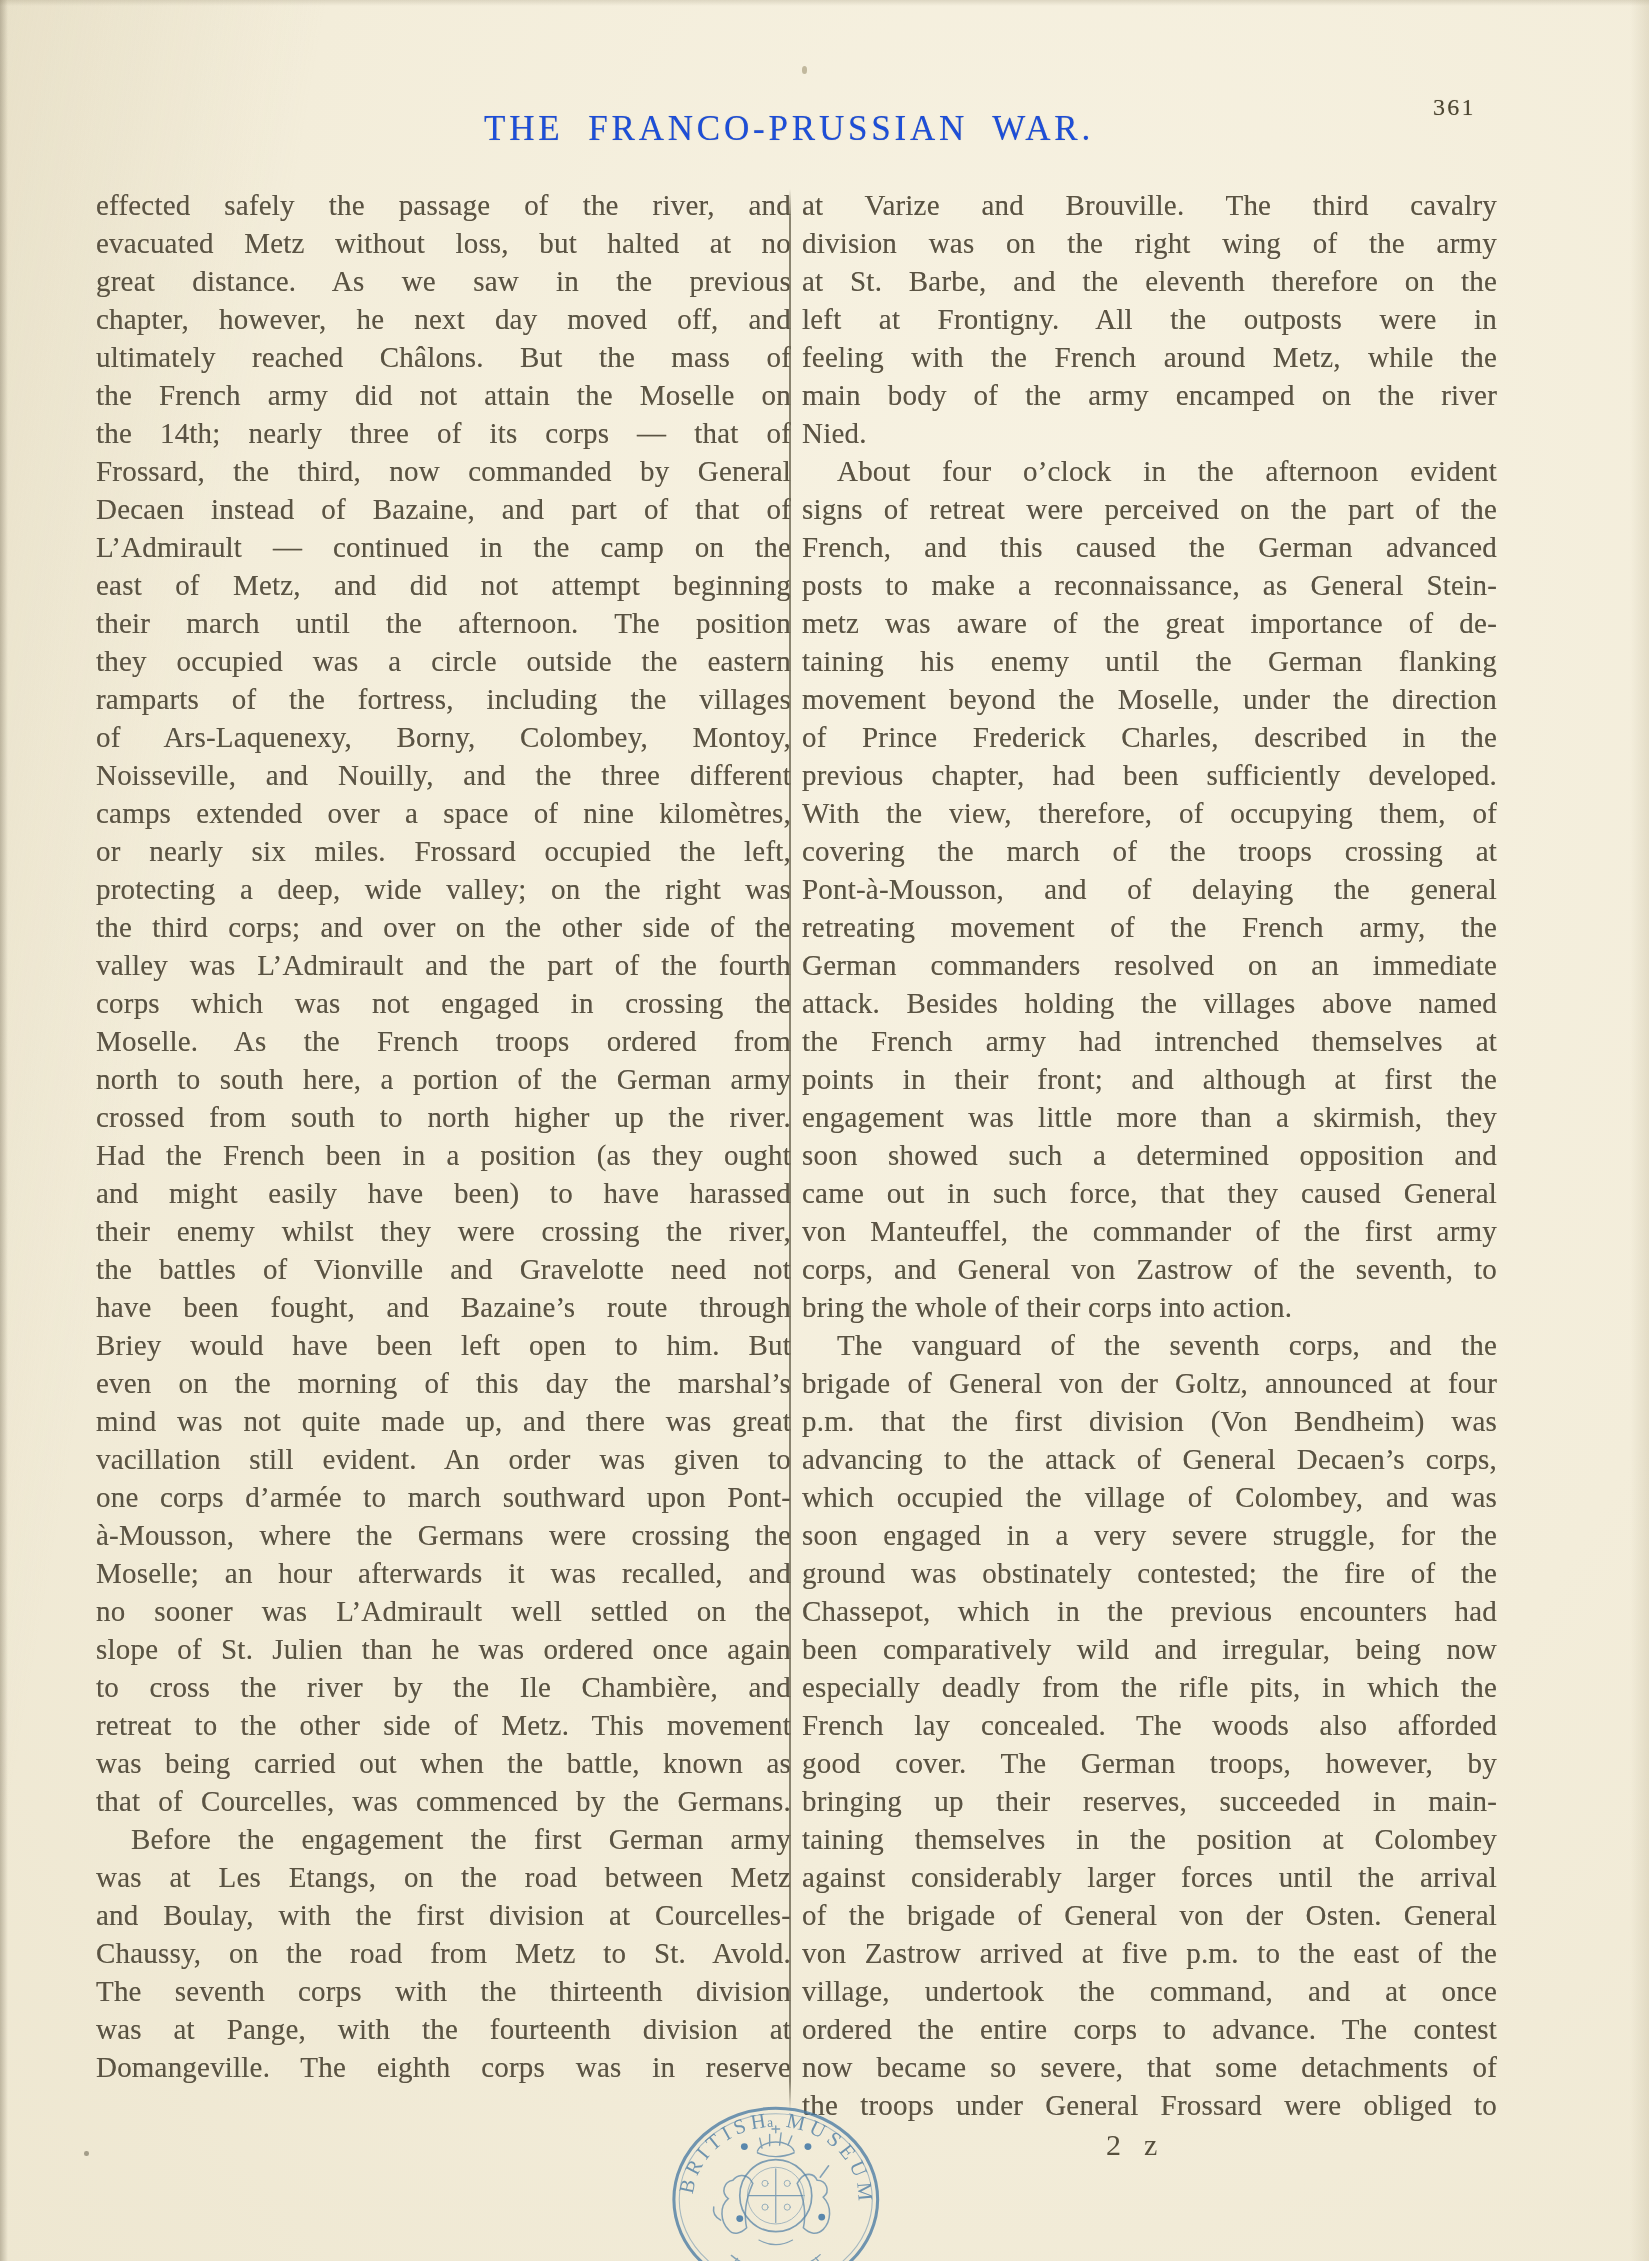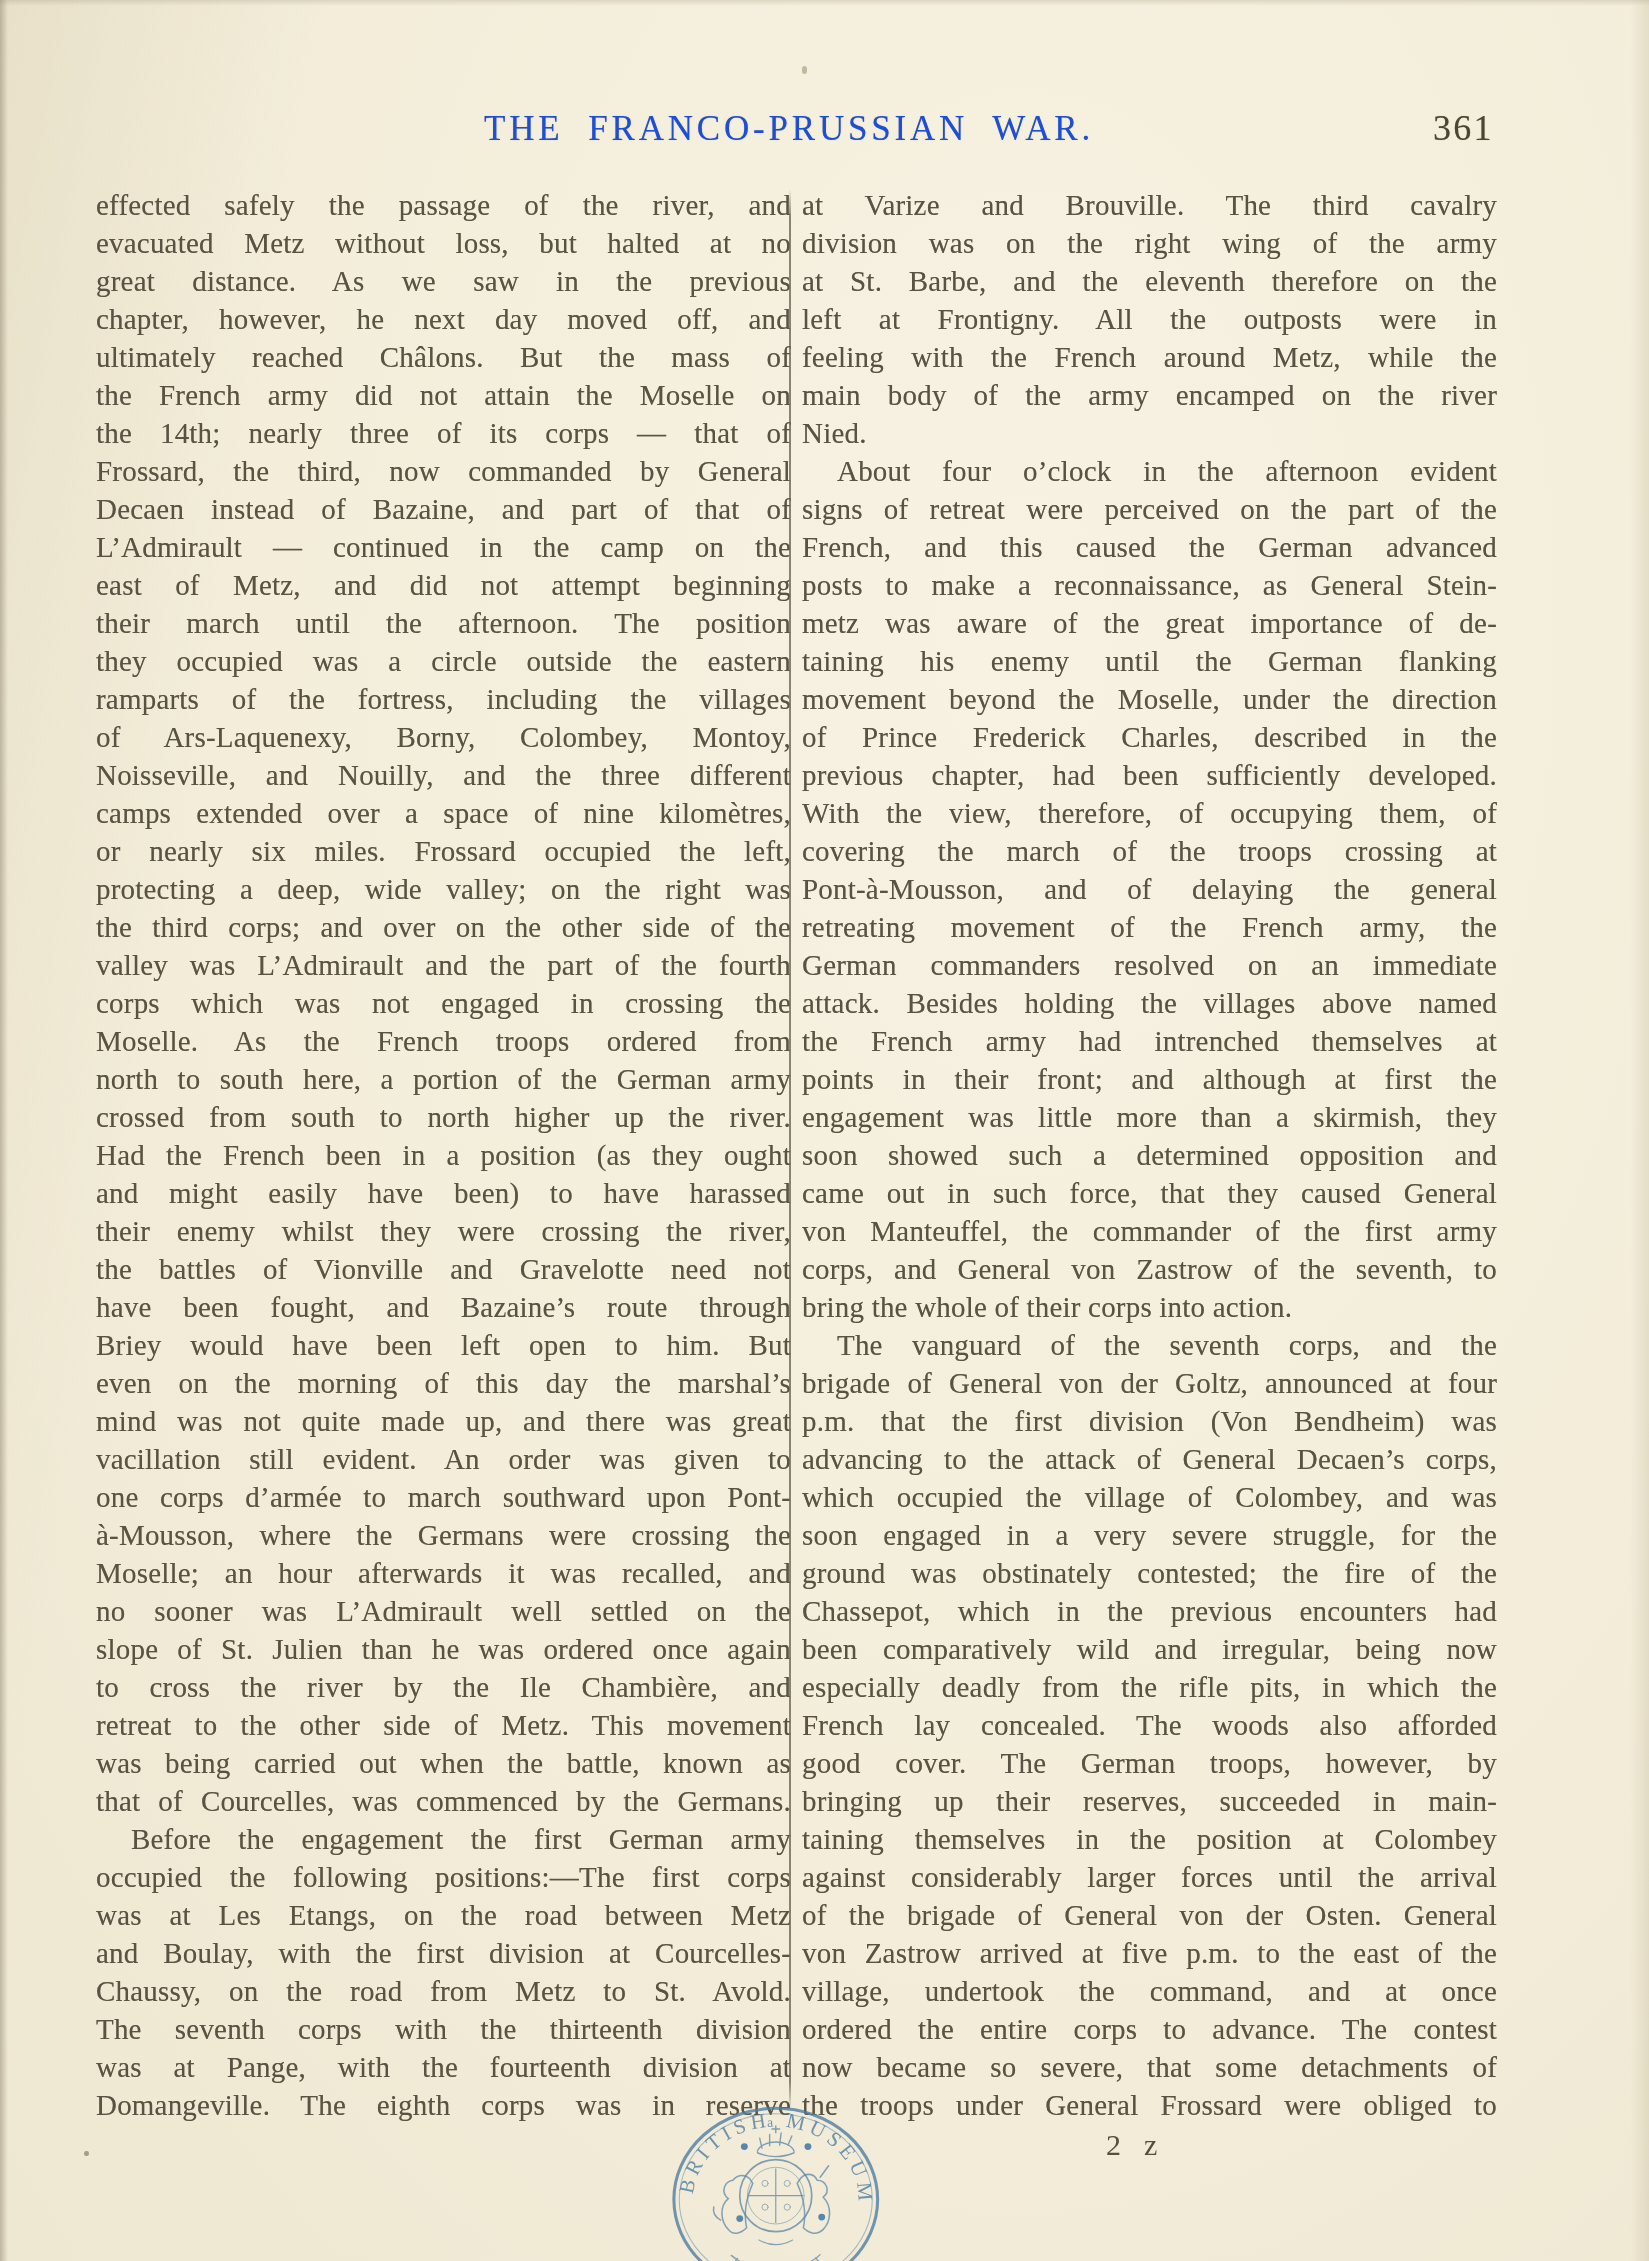--- a/index.html
+++ b/index.html
@@ -16,22 +16,22 @@
   .edge-top{position:absolute;left:0;top:0;right:0;height:6.1px;
     background:linear-gradient(to bottom, rgba(150,140,112,.25), rgba(150,140,112,0));}
   .edge-right{position:absolute;right:0;top:0;bottom:0;width:20px;
     background:linear-gradient(to left, rgba(188,178,148,.30), rgba(188,178,148,0));}
   .running-header{
     position:absolute;left:80px;top:109px;width:1418px;text-align:center;
     font-size:35px;letter-spacing:3.8px;word-spacing:12.3px;color:#1d4ed8;
     text-shadow:0 0 0.8px rgba(80,70,50,.45);
   }
   .page-number{
-    position:absolute;left:1433px;top:107px;width:84px;
-    font-size:36px;color:#4c4531;letter-spacing:2.3px;
+    position:absolute;left:1433px;top:94px;width:84px;
+    font-size:24px;color:#4c4531;letter-spacing:2.3px;
     text-shadow:0 0 0.8px rgba(80,70,50,.45);
   }
   .column{
     position:absolute;top:186px;width:695px;
     font-size:29px;letter-spacing:0.2px;
     text-shadow:0 0 0.5px rgba(85,75,55,.5);
   }
   .column.left{left:96px;}
   .column.right{left:802px;}
   .line{
@@ -106,21 +106,20 @@
     <div class="line">one corps d’armée to march southward upon Pont-</div>
     <div class="line">à-Mousson, where the Germans were crossing the</div>
     <div class="line">Moselle; an hour afterwards it was recalled, and</div>
     <div class="line">no sooner was L’Admirault well settled on the</div>
     <div class="line">slope of St. Julien than he was ordered once again</div>
     <div class="line">to cross the river by the Ile Chambière, and</div>
     <div class="line">retreat to the other side of Metz.  This movement</div>
     <div class="line">was being carried out when the battle, known as</div>
     <div class="line">that of Courcelles, was commenced by the Germans.</div>
     <div class="line indent">Before the engagement the first German army</div>
-    <div class="line">occupied the following positions:—The first corps</div>
     <div class="line">was at Les Etangs, on the road between Metz</div>
     <div class="line">and Boulay, with the first division at Courcelles-</div>
     <div class="line">Chaussy, on the road from Metz to St. Avold.</div>
     <div class="line">The seventh corps with the thirteenth division</div>
     <div class="line">was at Pange, with the fourteenth division at</div>
     <div class="line">Domangeville.  The eighth corps was in reserve</div>
   </div>
 <div class="column-divider"></div>
 <div class="column right">
     <div class="line">at Varize and Brouville.  The third cavalry</div>

